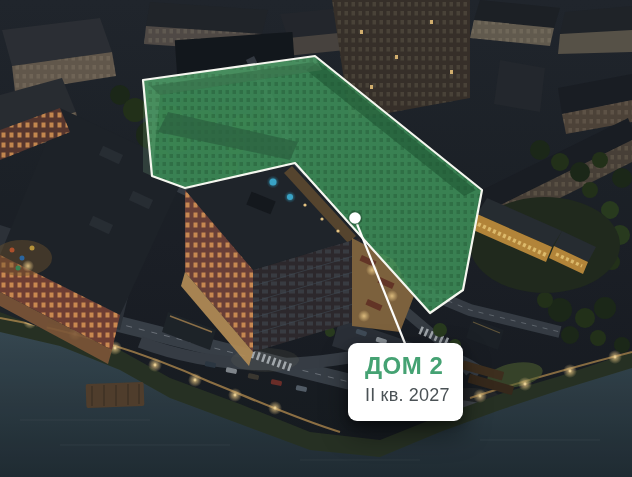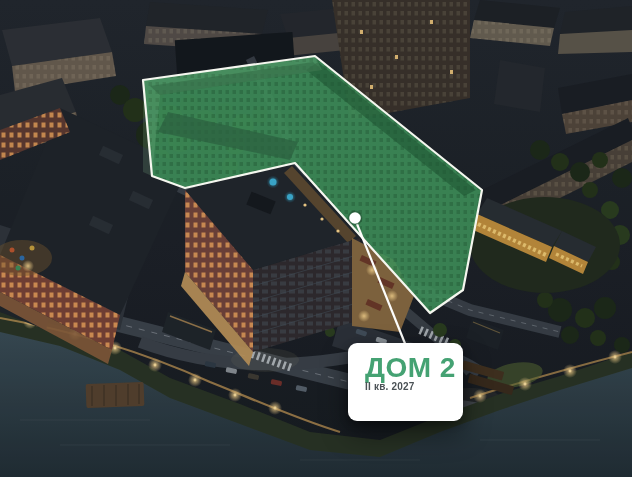--- a/index.html
+++ b/index.html
@@ -2,22 +2,22 @@
 <html><head>
 <meta charset="utf-8">
 <style>
   html,body{margin:0;padding:0;background:#0c0f13;}
   #stage{position:relative;width:632px;height:477px;overflow:hidden;
          font-family:"Liberation Sans",sans-serif;background:#1a1e24;}
   #scene{position:absolute;left:0;top:0;width:632px;height:477px;display:block;}
   .callout{position:absolute;left:348px;top:343px;width:115px;height:78px;
            border-radius:9px;box-sizing:border-box;padding:11px 8px 0 17px;
            box-shadow:0 12px 28px rgba(0,0,0,.45),0 3px 8px rgba(0,0,0,.3);}
-  .callout-title{font-weight:bold;font-size:28px;line-height:1;letter-spacing:.5px;white-space:nowrap;}
-  .callout-sub{font-weight:bold;font-size:10px;line-height:1;letter-spacing:.2px;white-space:nowrap;}
+  .callout-title{font-weight:bold;font-size:24px;line-height:1;letter-spacing:.5px;white-space:nowrap;}
+  .callout-sub{margin-top:8px;font-weight:normal;font-size:18px;line-height:1;letter-spacing:.2px;white-space:nowrap;}
 </style>
 </head>
 <body>
 
 <div id="stage">
 <svg id="scene" viewBox="0 0 632 477" xmlns="http://www.w3.org/2000/svg">
   <defs>
     <linearGradient id="gSky" x1="0" y1="0" x2="0" y2="1">
       <stop offset="0" stop-color="#23272e"></stop>
           <stop offset="1" stop-color="#171b20"></stop>

